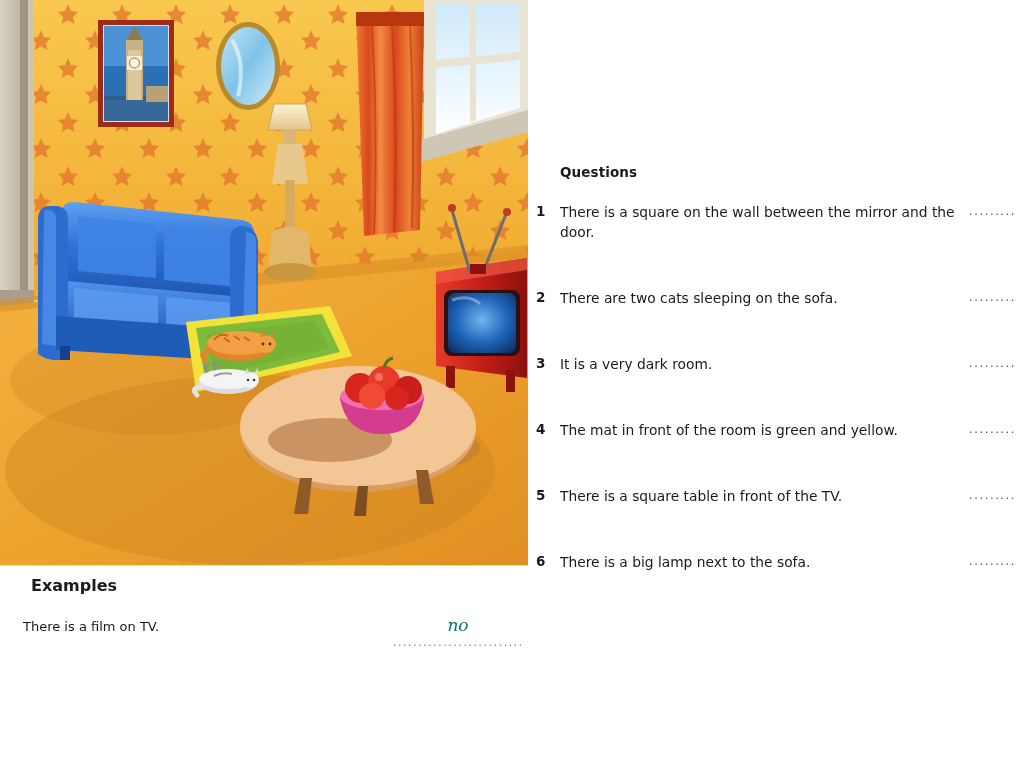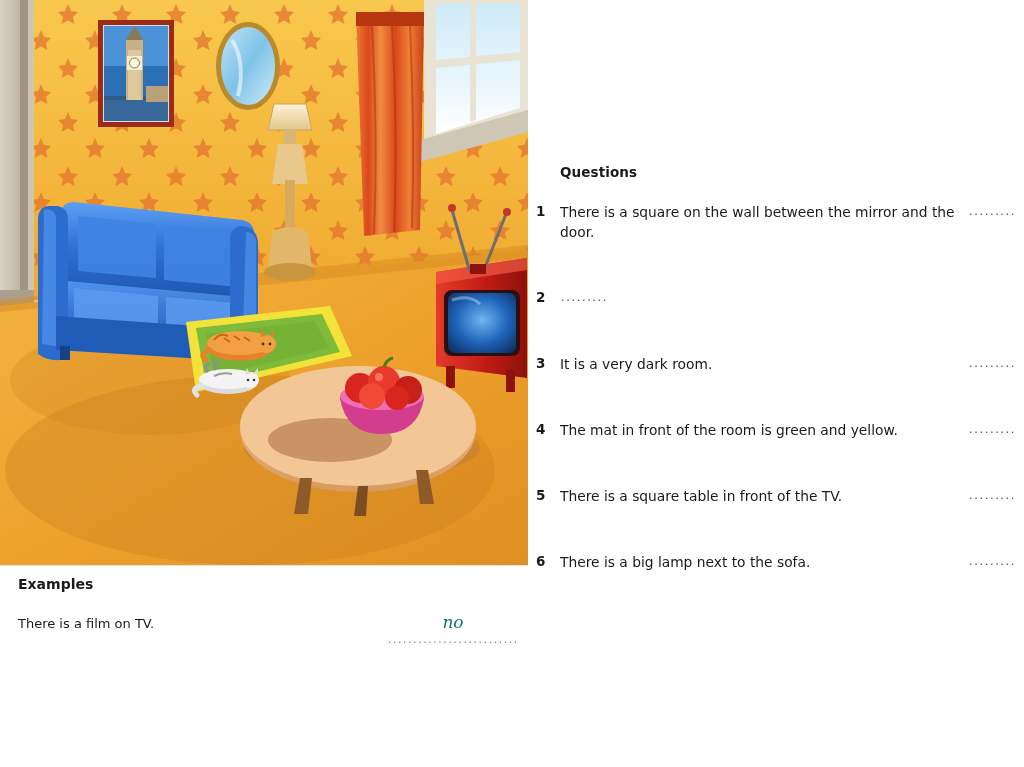--- a/index.html
+++ b/index.html
@@ -75,28 +75,29 @@
 
   
   .examples {
     position: absolute;
     left: 18px;
     top: 576px;
     width: 510px;
   }
   .examples-heading {
     font-weight: bold;
-    font-size: 14px;
+    font-size: 16px;
     font-family: "DejaVu Sans", sans-serif;
-    margin: 0 0 22px 0;
+    margin: 0 0 22px 13px;
   }
   .ex-row {
     display: flex;
     align-items: baseline;
     margin-bottom: 17px;
+    justify-content: center;
   }
   .ex-text {
     width: 370px;
     font-size: 13px;
     font-family: "DejaVu Sans", sans-serif;
   }
   .ex-answer-wrap {
     position: relative;
     width: 130px;
   }
@@ -359,20 +360,21 @@
   <div class="panel-heading">Questions</div>
 
   <div class="q-row tall">
     <div class="q-num">1</div>
     <div class="q-text">There is a square on the wall between the mirror and the door.</div>
     <div class="q-dots">.........</div>
   </div>
 
   <div class="q-row tall">
     <div class="q-num">2</div>
+    <div class="q-text">There are two cats sleeping on the sofa.</div>
     <div class="q-dots">.........</div>
   </div>
 
   <div class="q-row tall">
     <div class="q-num">3</div>
     <div class="q-text">It is a very dark room.</div>
     <div class="q-dots">.........</div>
   </div>
 
   <div class="q-row tall">

